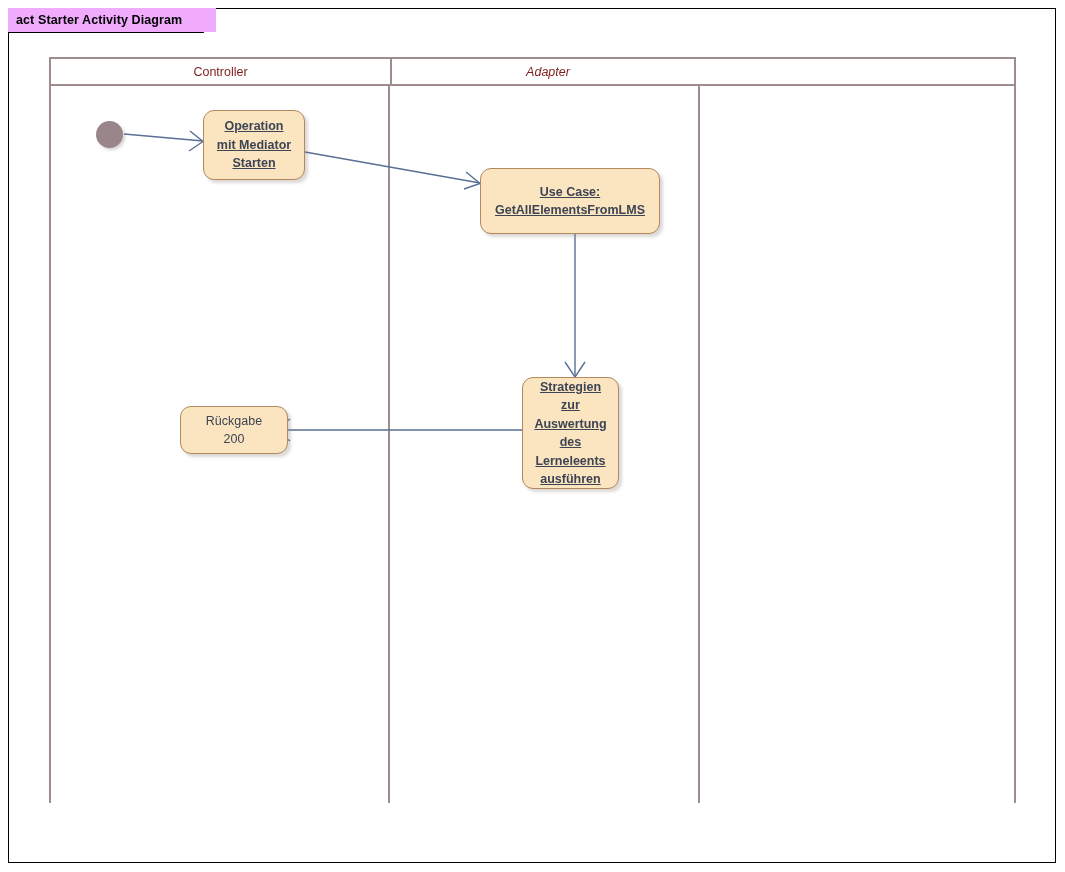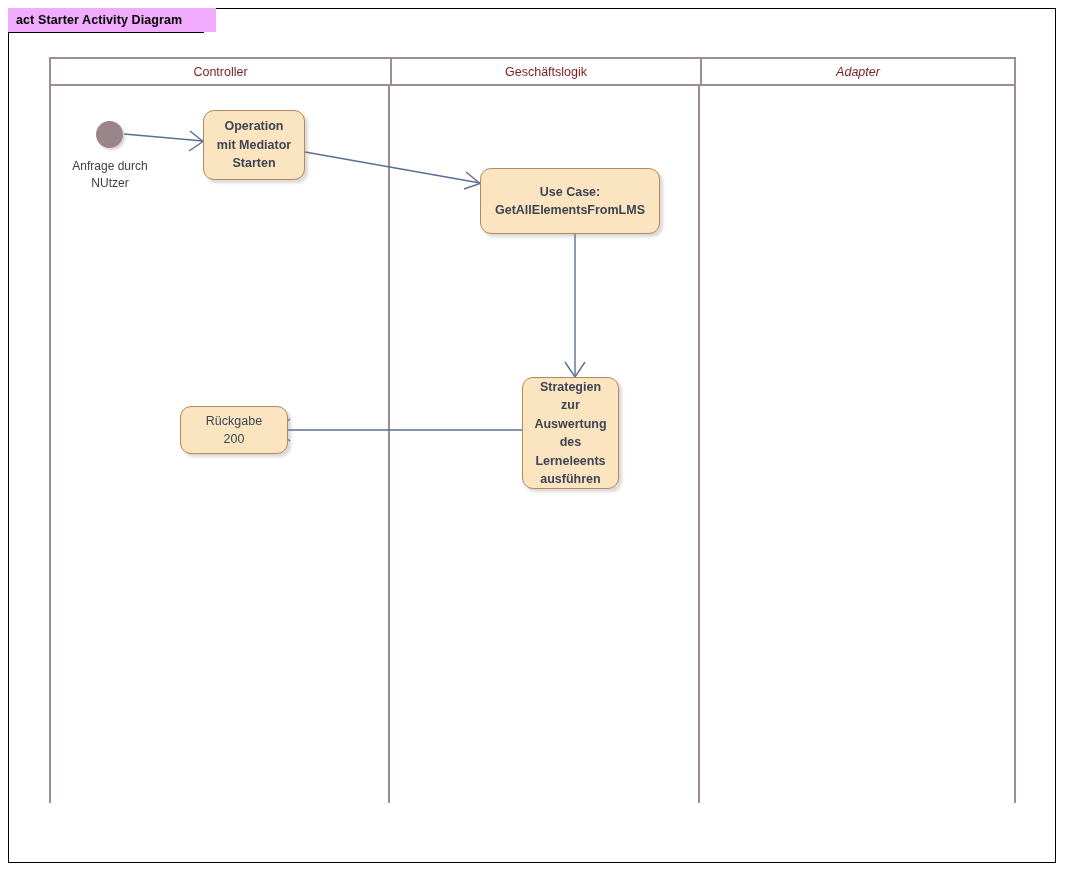--- a/index.html
+++ b/index.html
@@ -129,20 +129,21 @@
   }
   .node-label {
     font-size: 12.5px;
     color: #3d4453;
     line-height: 18.5px;
     padding: 0 5px;
     white-space: pre-line;
   }
   .node.bold .node-label {
     font-weight: bold;
+    text-decoration: underline;
   }
   
   .initial-node {
     position: absolute;
     width: 27px;
     height: 27px;
     border-radius: 50%;
     background: #9a858a;
     box-shadow: 2px 2px 3px rgba(140, 130, 125, 0.35);
   }
@@ -180,23 +181,20 @@
       <span class="tab-label">act Starter Activity Diagram</span>
     </div>
   </div>
 
   <div class="lanes">
 
     <div class="lane-header-row">
       <div class="lane-header" style="width:341px;">
         <span class="lane-header-text">Controller</span>
       </div>
-      <div class="lane-header" style="width:310px;">
-        <span class="lane-header-text">Geschäftslogik</span>
-      </div>
       <div class="lane-header" style="width:312px;">
         <span class="lane-header-text">Adapter</span>
       </div>
     </div>
 
     <div class="lane-body">
       <div class="lane-divider" style="left:0px;"></div>
       <div class="lane-divider" style="left:339px;"></div>
       <div class="lane-divider" style="left:649px;"></div>
       <div class="lane-divider" style="left:965px;"></div>
@@ -221,22 +219,20 @@
       <polyline points="565,362 575,377 585,362" fill="none" stroke="#5a6f93" stroke-width="1.4"></polyline>
     </g>
 
     <g>
       <line x1="522" y1="430" x2="275" y2="430" stroke="#5a6f93" stroke-width="1.4"></line>
       <polyline points="290,419 275,430 290,441" fill="none" stroke="#5a6f93" stroke-width="1.4"></polyline>
     </g>
   </svg>
 
   <div class="initial-node" style="left:96px; top:121px;"></div>
-  <div class="initial-label" style="left:50px; top:158px; width:120px;">Anfrage durch
-NUtzer</div>
 
   <div class="node bold" style="left:203px; top:110px; width:102px; height:70px;">
     <span class="node-label">Operation
 mit Mediator
 Starten</span>
   </div>
 
   <div class="node bold" style="left:480px; top:168px; width:180px; height:66px;">
     <span class="node-label">Use Case:
 GetAllElementsFromLMS</span>

